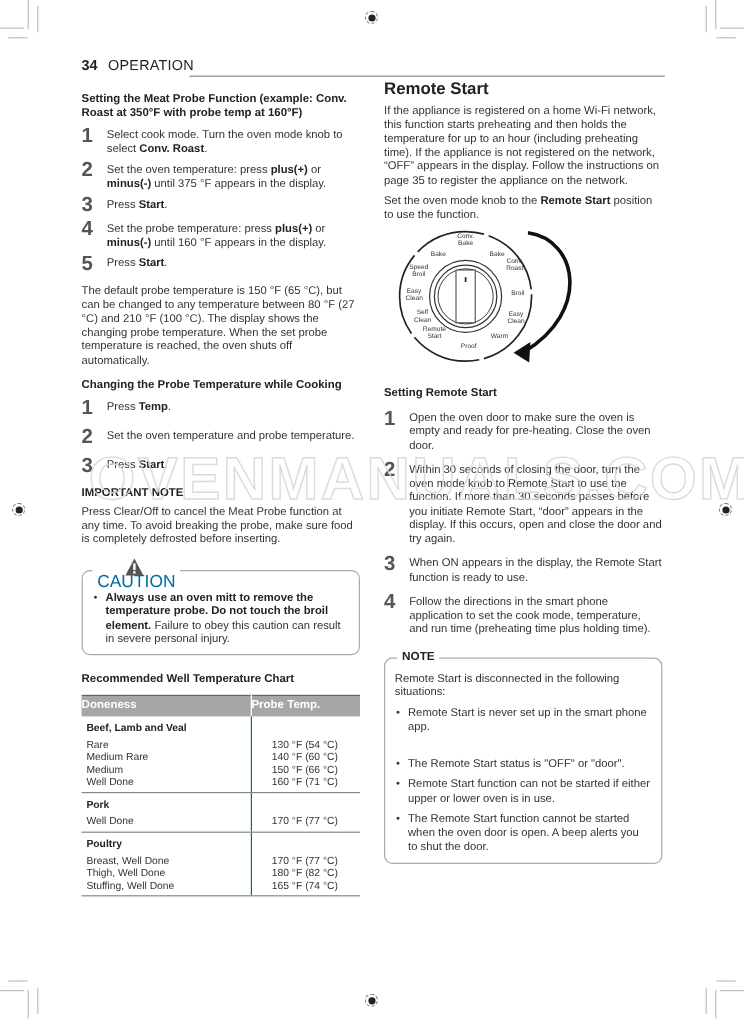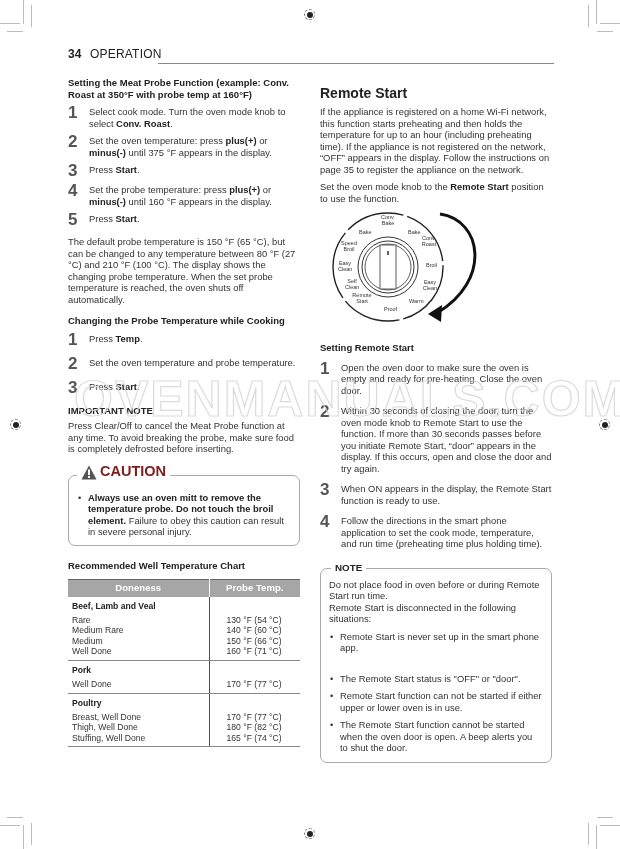--- a/index.html
+++ b/index.html
@@ -10,37 +10,37 @@
   .reg-mark { position: absolute; width: 11px; height: 11px; border-radius: 50%; border: 1px dashed #888; display:flex; align-items:center; justify-content:center; }
   .reg-mark::after { content: ""; width: 6px; height: 6px; border-radius: 50%; background: #222; }
 
   .header { position: absolute; left: 68px; top: 49px; width: 484px; height: 16px; }
   .page-num { position: absolute; left: 0; top: 0; font-weight: bold; font-size: 12px; color: #222; }
   .section-name { position: absolute; left: 22px; top: 0; font-size: 12px; color: #222; letter-spacing: 0.2px; }
   .header-rule { position: absolute; left: 90px; right: -2px; top: 14px; height: 1px; background: #888; }
 
   .col { position: absolute; }
   .left-col { left: 68px; top: 77px; width: 232px; }
-  .right-col { left: 320px; top: 85px; width: 232px; }
+  .right-col { left: 320px; top: 65px; width: 232px; }
 
   .subhead { font-weight: bold; color: #222; font-size: 9.5px; line-height: 11.5px; }
   .step { position: relative; padding-left: 21px; margin-top: 6px; min-height: 20px; }
   .step-num { position: absolute; left: 0; top: -2px; font-size: 17px; font-weight: bold; color: #555; line-height: 18px; }
   .step-text { display: block; }
   b { color: #222; }
   p.para { margin-top: 7px; }
 
   .caution-box { position: relative; margin-top: 20px; border: 1px solid #aaa; border-radius: 7px; padding: 12px 8px 7px 8px; }
-  .caution-title { position: absolute; left: 8px; top: -11px; background: #fff; padding: 0 4px; display: flex; align-items: center; font-weight: bold; font-size: 14.5px; color: #7f1d1d; }
+  .caution-title { position: absolute; left: 8px; top: -11px; background: #fff; padding: 0 4px; display: flex; align-items: center; font-weight: normal; font-size: 14.5px; color: #0369a1; flex-direction: column; }
   .warn-icon { width: 16px; height: 15px; margin-right: 3px; }
   .bullet { position: relative; padding-left: 11px; margin-top: 4px; }
   .bullet::before { content: "•"; position: absolute; left: 1px; top: 0; }
 
   table.chart { width: 100%; border-collapse: collapse; margin-top: 8px; font-size: 8.6px; line-height: 10.4px; }
-  table.chart th { background: #a6a6a6; color: #ffffff; font-weight: bold; font-size: 9.6px; height: 17px; text-align: center; border-top: 1.5px solid #666; }
+  table.chart th { background: #a6a6a6; color: #ffffff; font-weight: bold; font-size: 9.6px; height: 17px; text-align: left; border-top: 1.5px solid #666; }
   table.chart th.c1 { width: 141px; border-right: 1px solid #fff; }
   table.chart td { vertical-align: top; padding: 2px 4px 3px 4px; }
   table.chart td.d2 { border-left: 1px solid #0369a1; padding-left: 17px; }
   table.chart tr.grp td { border-bottom: 1px solid #888; }
   .grp-name { font-weight: bold; color: #222; display: block; margin-bottom: 4px; margin-top: 2px; }
   .grp-spacer { display:block; height: 16.5px; }
 
   .h2 { font-weight: bold; font-size: 14px; color: #222; line-height: 16px; }
   .dial-wrap { position: relative; width: 150px; height: 120px; margin-top: 6px; margin-left: 12px; }
 
@@ -231,21 +231,20 @@
     <span class="step-num">3</span>
     <span class="step-text">When ON appears in the display, the Remote Start function is ready to use.</span>
   </div>
   <div class="step" style="margin-top:9px">
     <span class="step-num">4</span>
     <span class="step-text">Follow the directions in the smart phone application to set the cook mode, temperature, and run time (preheating time plus holding time).</span>
   </div>
 
   <div class="note-box">
     <div class="note-title">NOTE</div>
-    <div>Do not place food in oven before or during Remote Start run time.</div>
     <div>Remote Start is disconnected in the following situations:</div>
     <div class="bullet" style="margin-top:6px">Remote Start is never set up in the smart phone app.</div>
     <div class="bullet" style="margin-top:19px">The Remote Start status is "OFF" or "door".</div>
     <div class="bullet" style="margin-top:6px">Remote Start function can not be started if either upper or lower oven is in use.</div>
     <div class="bullet" style="margin-top:6px">The Remote Start function cannot be started when the oven door is open. A beep alerts you to shut the door.</div>
   </div>
 </div>
 
 <div class="watermark">OVENMANUALS.COM</div>
 

